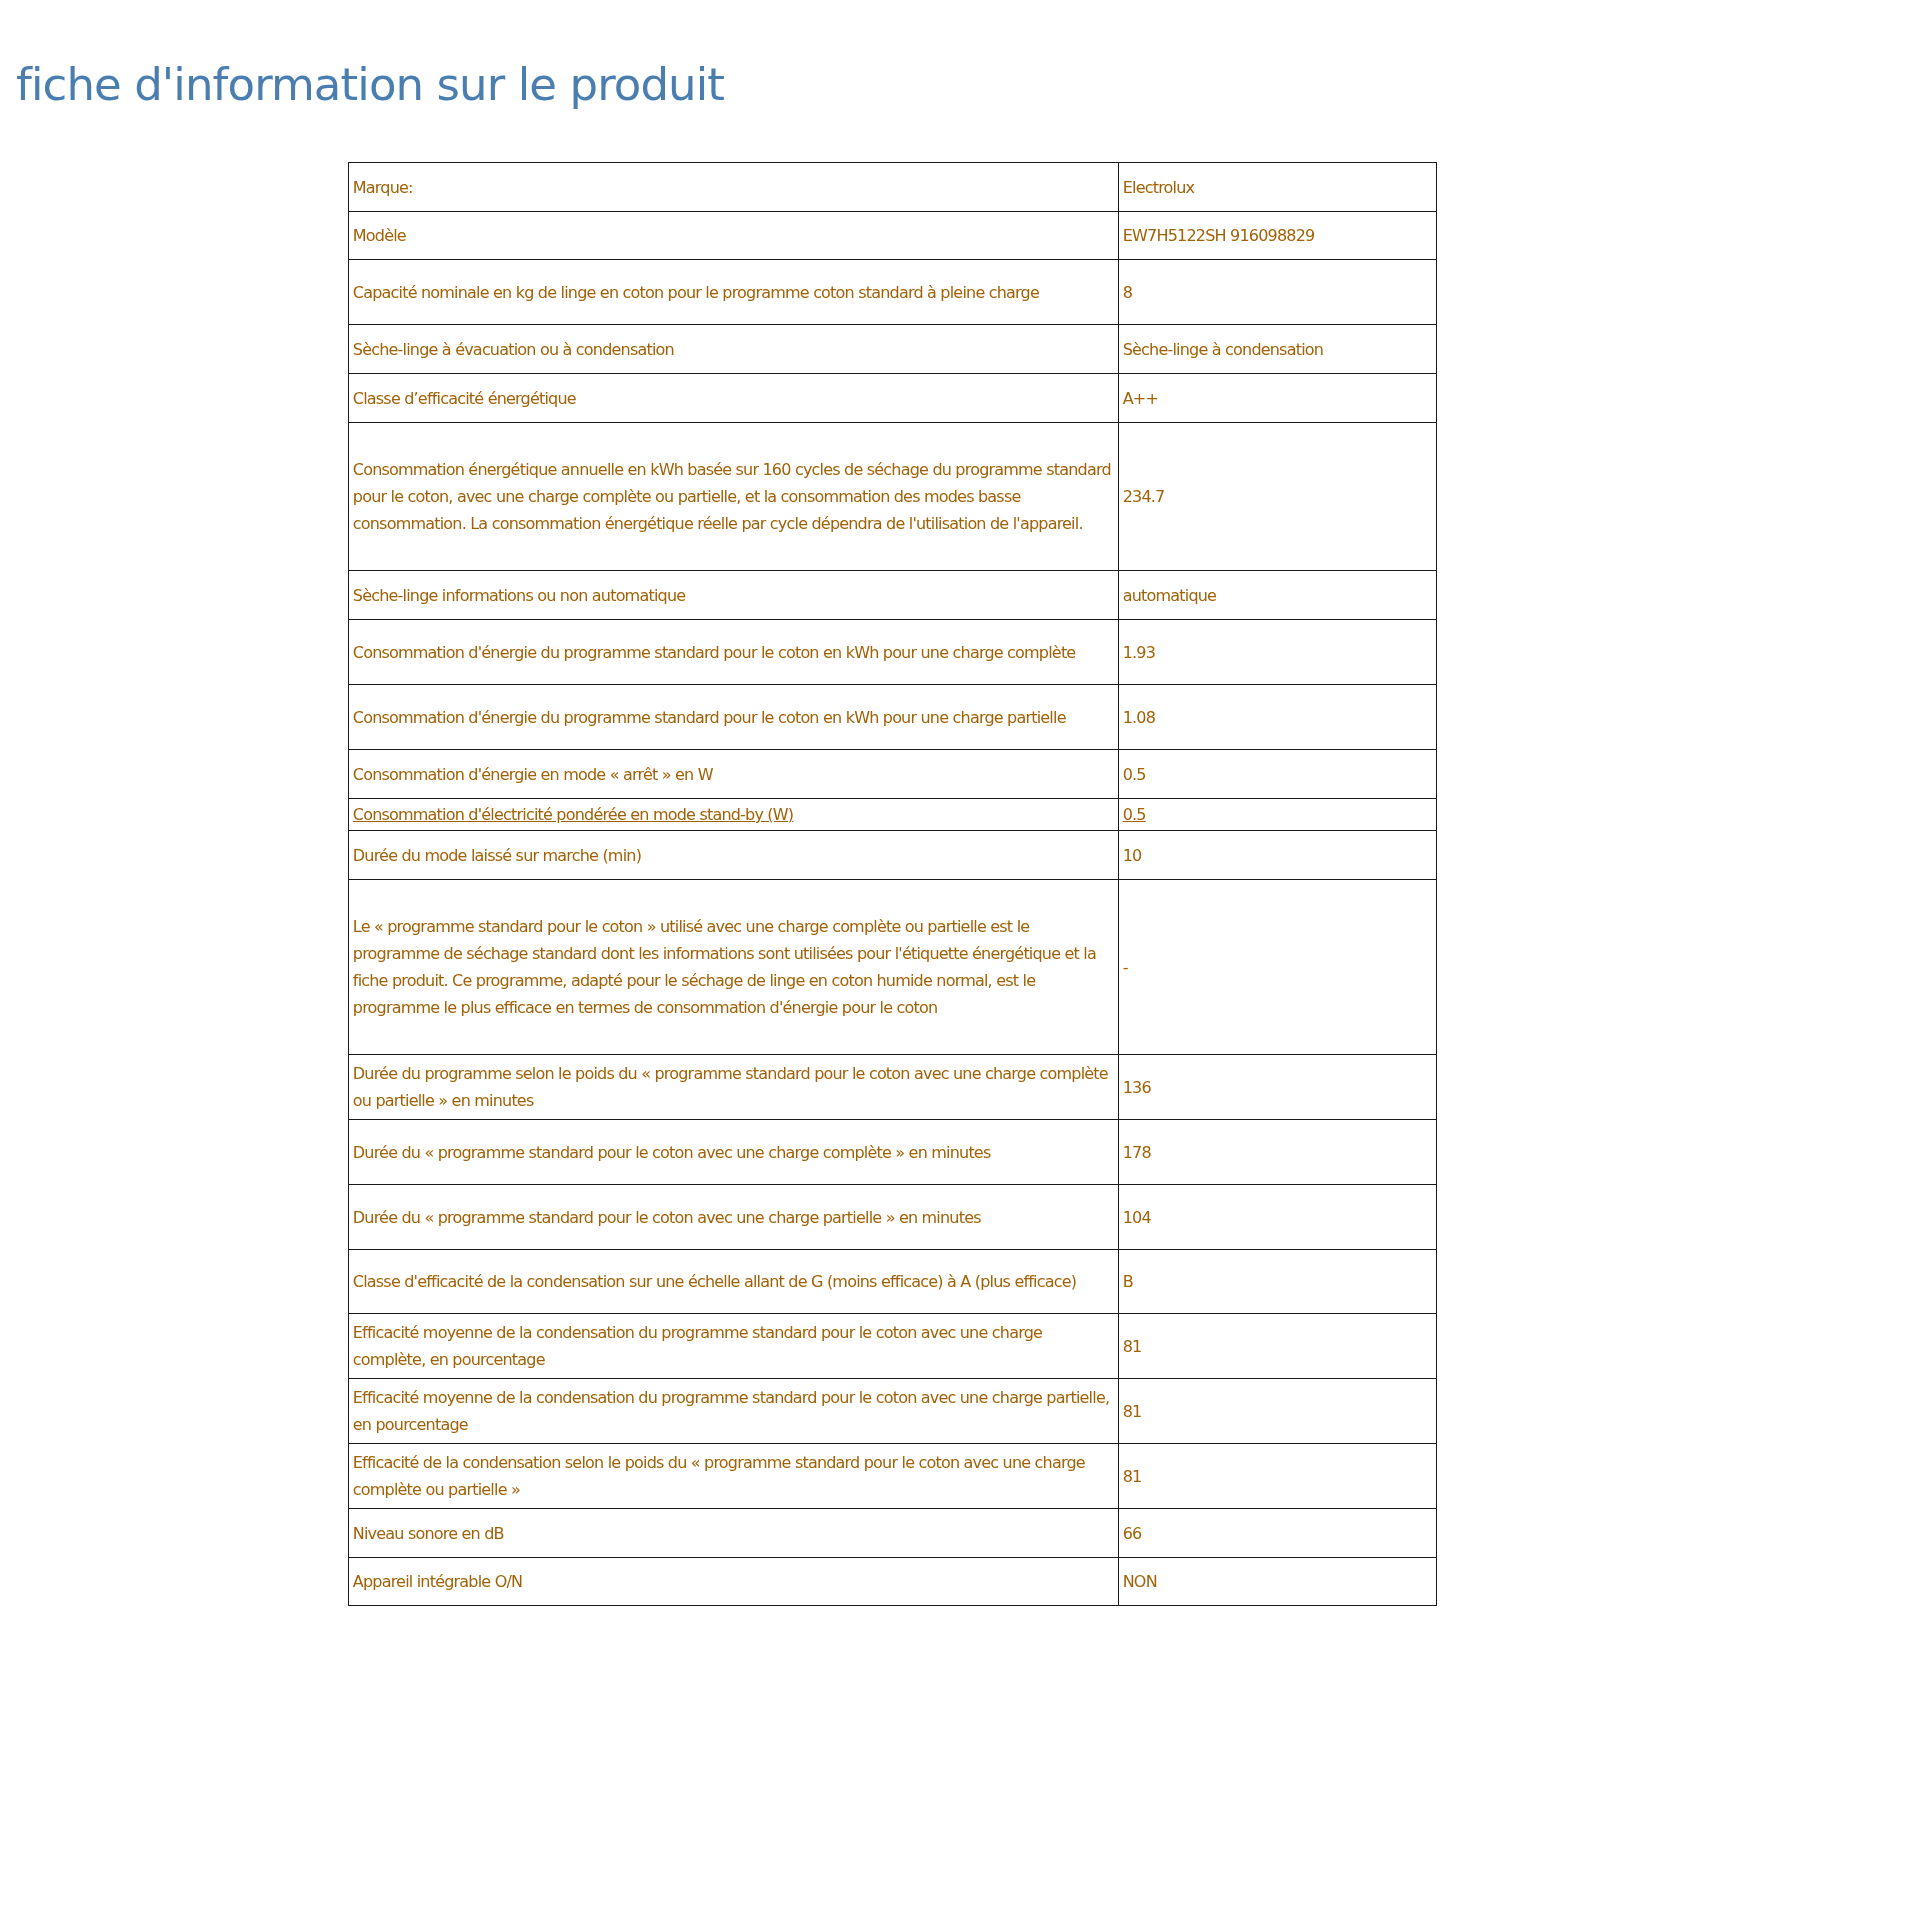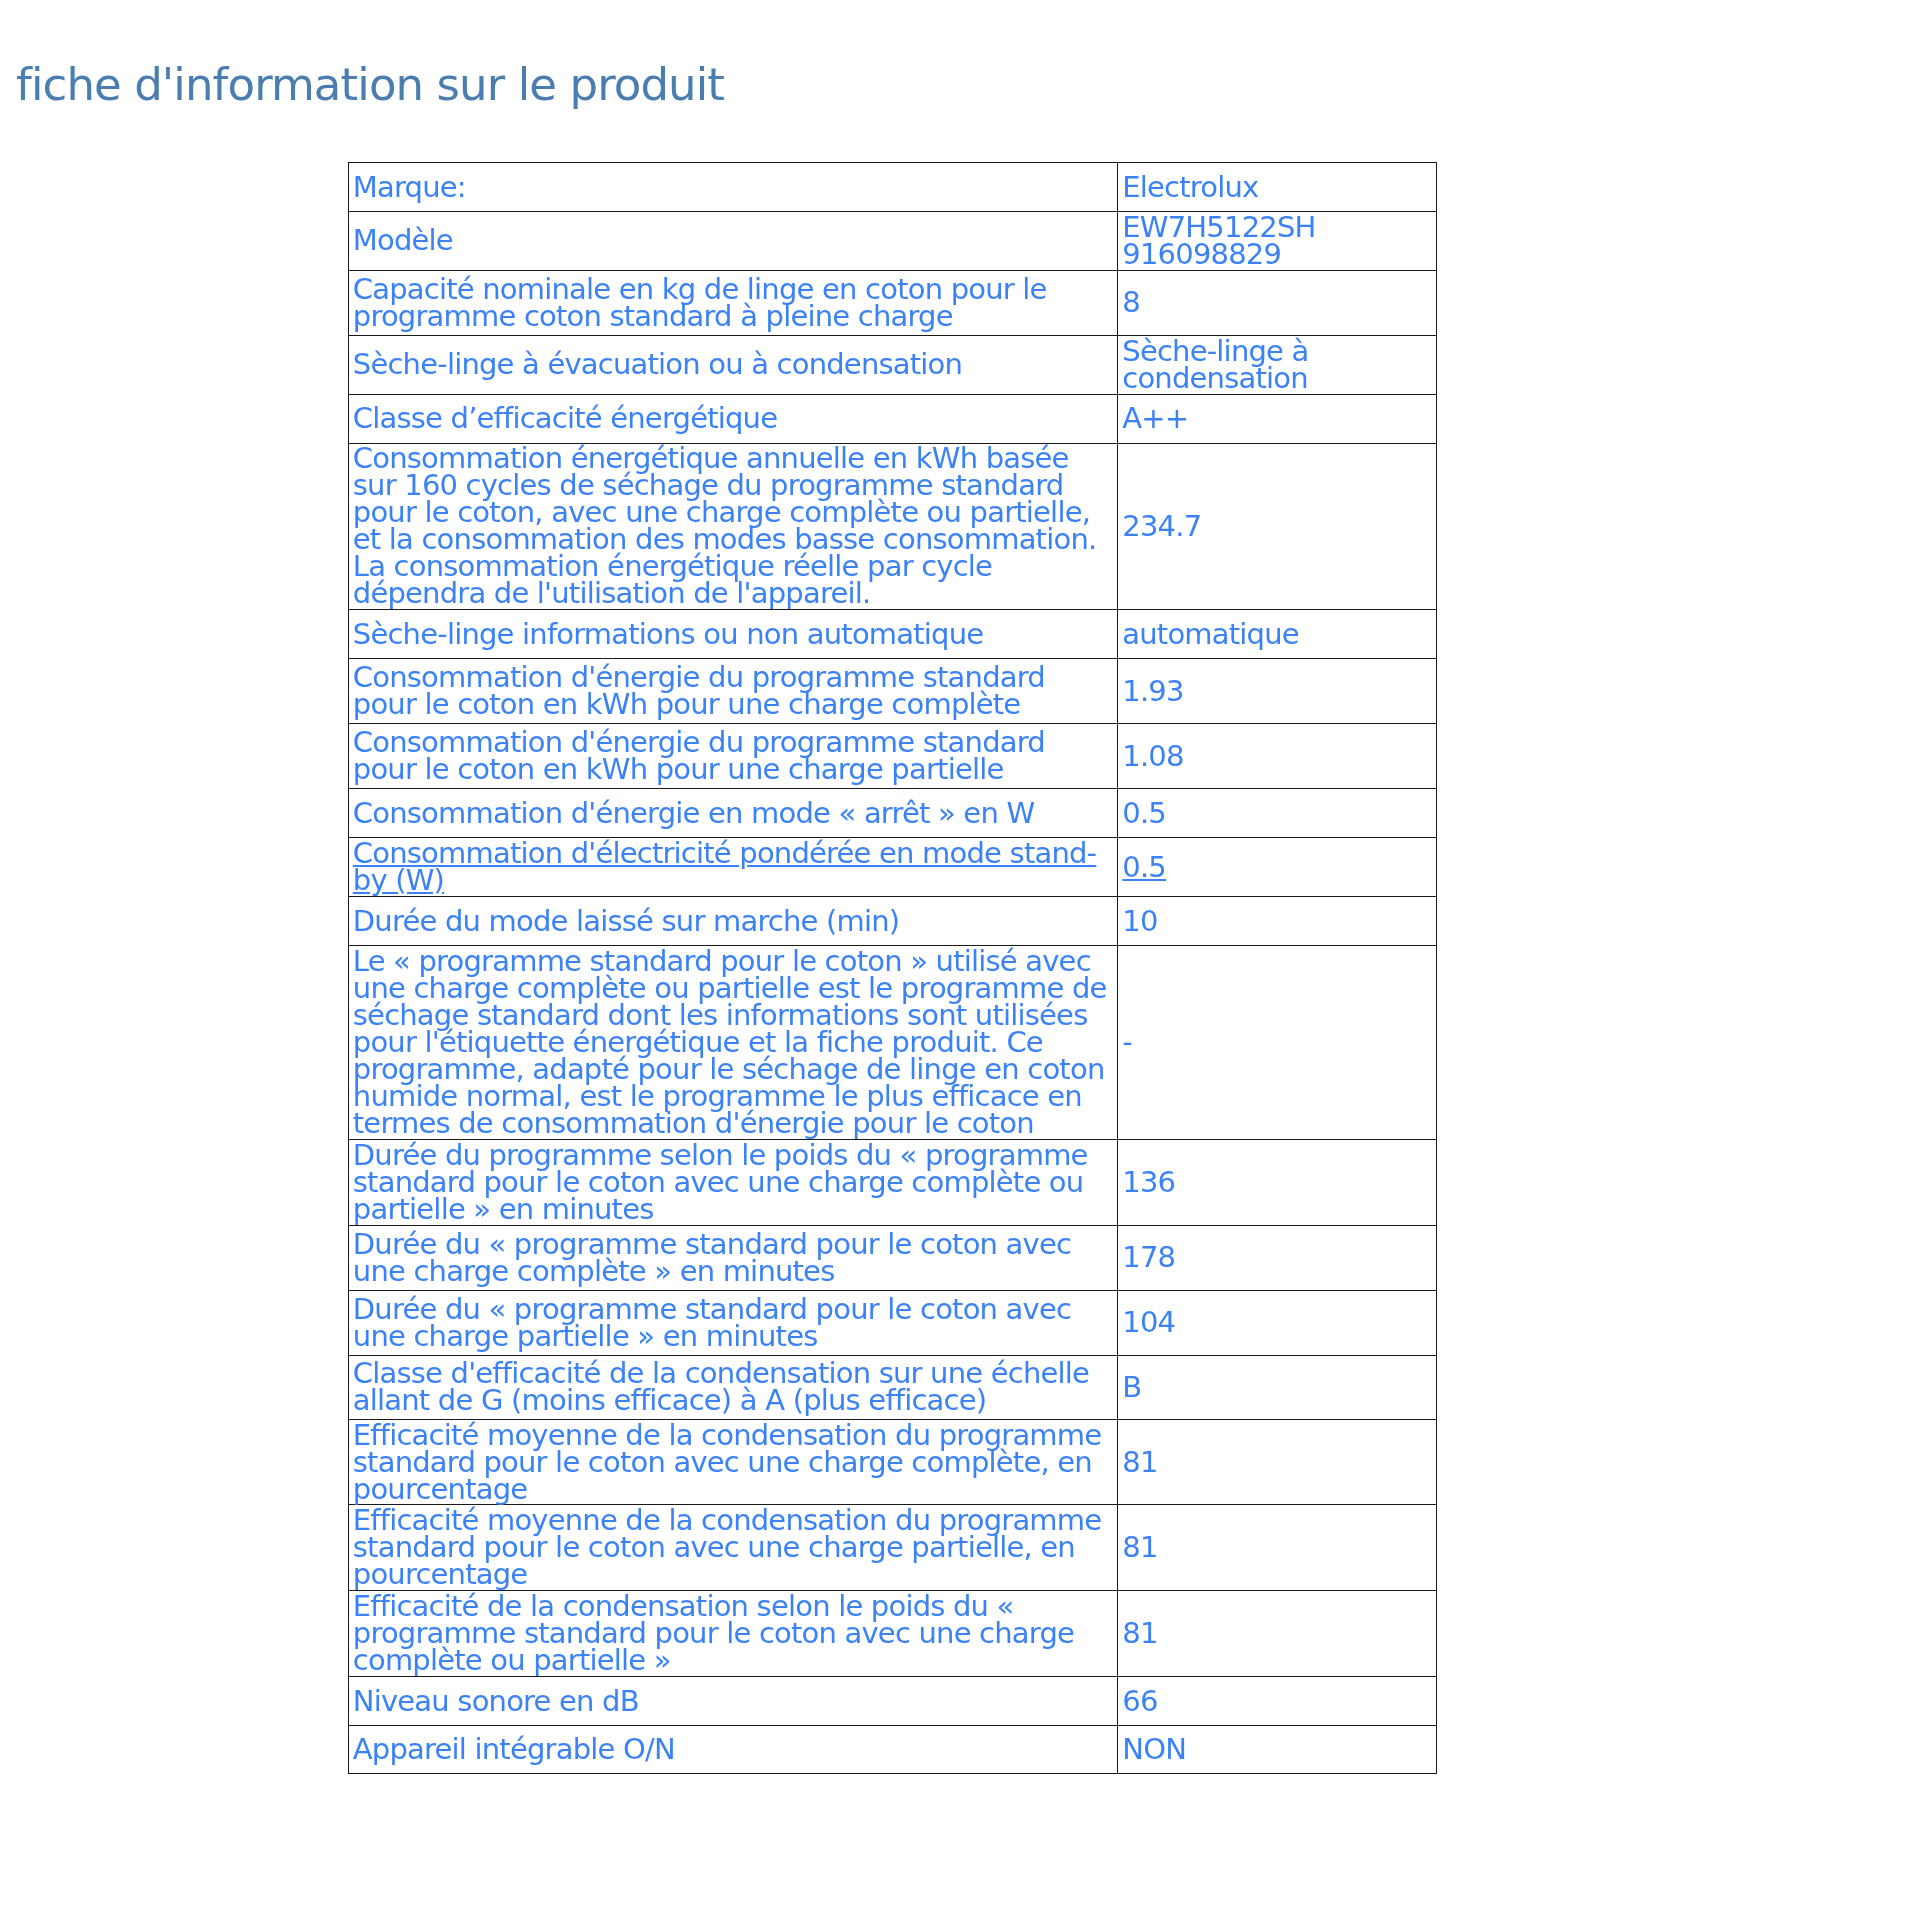--- a/index.html
+++ b/index.html
@@ -5,21 +5,21 @@
   html, body { margin: 0; padding: 0; background: #ffffff; }
   body { width: 1928px; height: 1928px; position: relative; overflow: hidden; }
   .title {
     position: absolute; left: 0; top: 58px; width: 1770px; text-align: left;
     font-family: "DejaVu Sans", sans-serif; font-weight: normal; font-size: 45px;
     color: #4a7eb0; letter-spacing: -0.9px; margin-left: 16px;
   }
   table.spec {
     position: absolute; left: 348px; top: 162px; width: 1089px;
     border-collapse: collapse;
-    font-family: "DejaVu Sans", sans-serif; font-size: 29px; color: #3b82f6;
+    font-family: "DejaVu Sans", sans-serif; font-size: 16px; color: #a16207;
     letter-spacing: -0.8px;
   }
   table.spec td {
     border: 1.9px solid #1a1a1a; padding: 1.9px 3.8px; vertical-align: middle; line-height: 27px;
   }
   table.spec td.label { width: 766px; }
   table.spec td.value { width: 311px; }
 </style>
 </head>
 <body>

